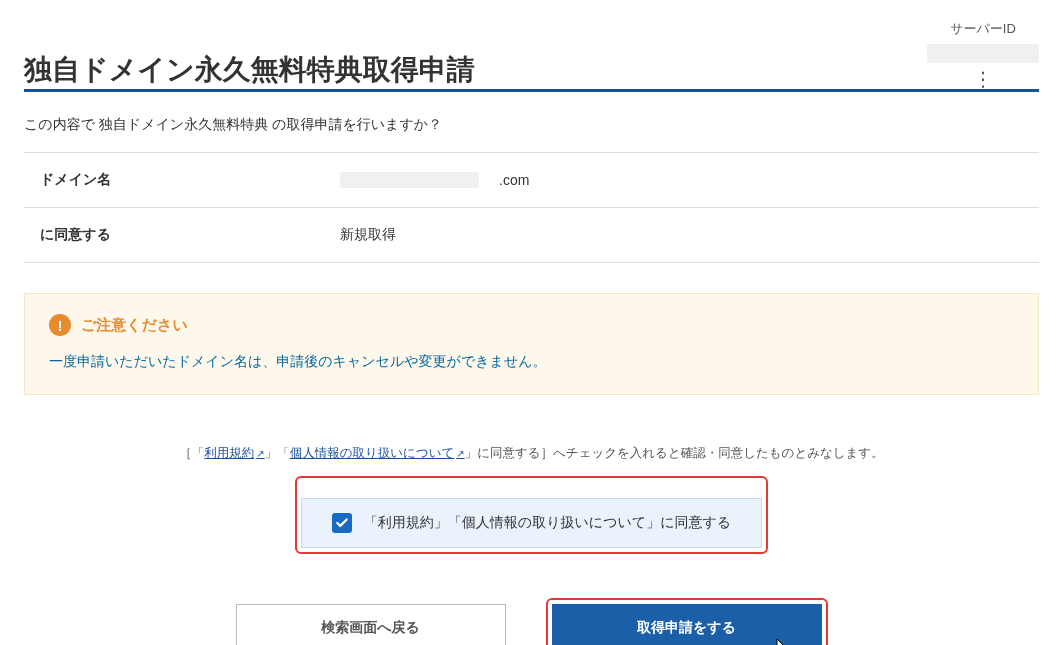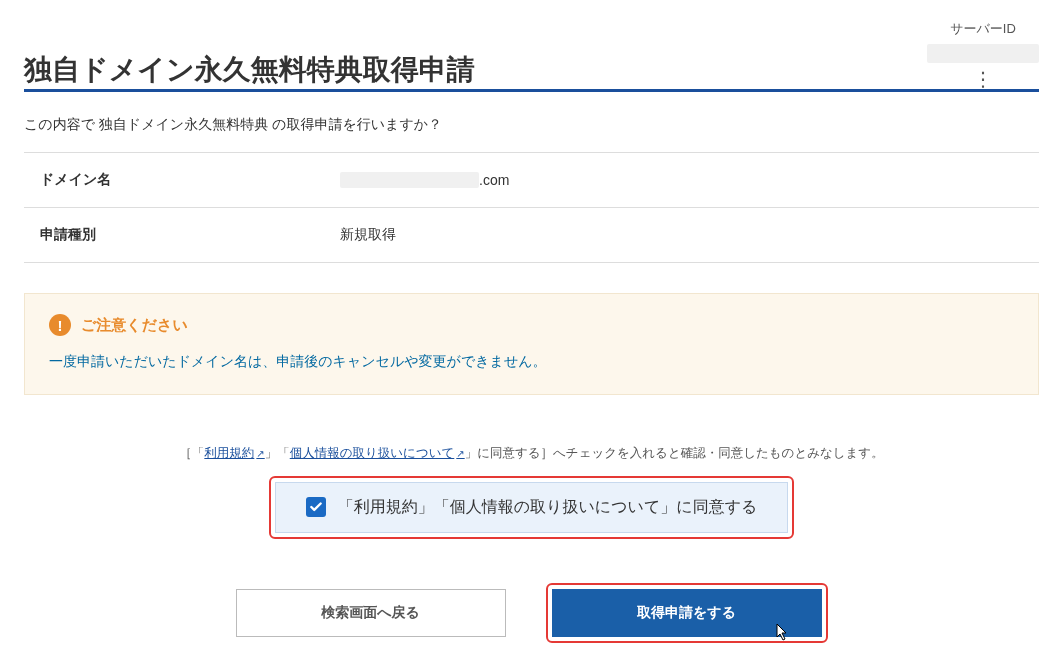--- a/index.html
+++ b/index.html
@@ -63,21 +63,21 @@
   }
   .info-label {
     width: 300px;
     font-weight: 700;
     font-size: 14px;
   }
   .info-value {
     font-size: 14px;
     display: flex;
     align-items: center;
-    gap: 0;
+    gap: 20px;
   }
   .redacted {
     background: #f0f0f0;
     color: #f0f0f0;
     padding: 0 45px;
     border-radius: 2px;
   }
   .notice-box {
     background: #fdf7ec;
     border: 1px solid #f2e6cf;
@@ -139,21 +139,22 @@
     padding: 4px;
     display: inline-block;
   }
   .consent-box {
     background: #eaf2fb;
     border: 1px solid #c7d9ee;
     padding: 14px 30px;
     display: flex;
     align-items: center;
     gap: 12px;
-    font-size: 16px;
+    font-size: 14px;
+    margin-top: 16px;
   }
   .checkbox {
     width: 20px;
     height: 20px;
     background: #1a6ac4;
     border-radius: 3px;
     display: flex;
     align-items: center;
     justify-content: center;
     color: #fff;
@@ -213,21 +214,21 @@
 
   <div class="info-table">
     <div class="info-row">
       <div class="info-label">ドメイン名</div>
       <div class="info-value">
         <span class="redacted">xxxxxxx</span>
         <span>.com</span>
       </div>
     </div>
     <div class="info-row">
-      <div class="info-label">申請種別</div>
+      <div class="info-label">に同意する</div>
       <div class="info-value">新規取得</div>
     </div>
   </div>
 
   <div class="notice-box">
     <div class="notice-header">
       <div class="notice-icon">!</div>
       <div class="notice-title">ご注意ください</div>
     </div>
     <div class="notice-body">

